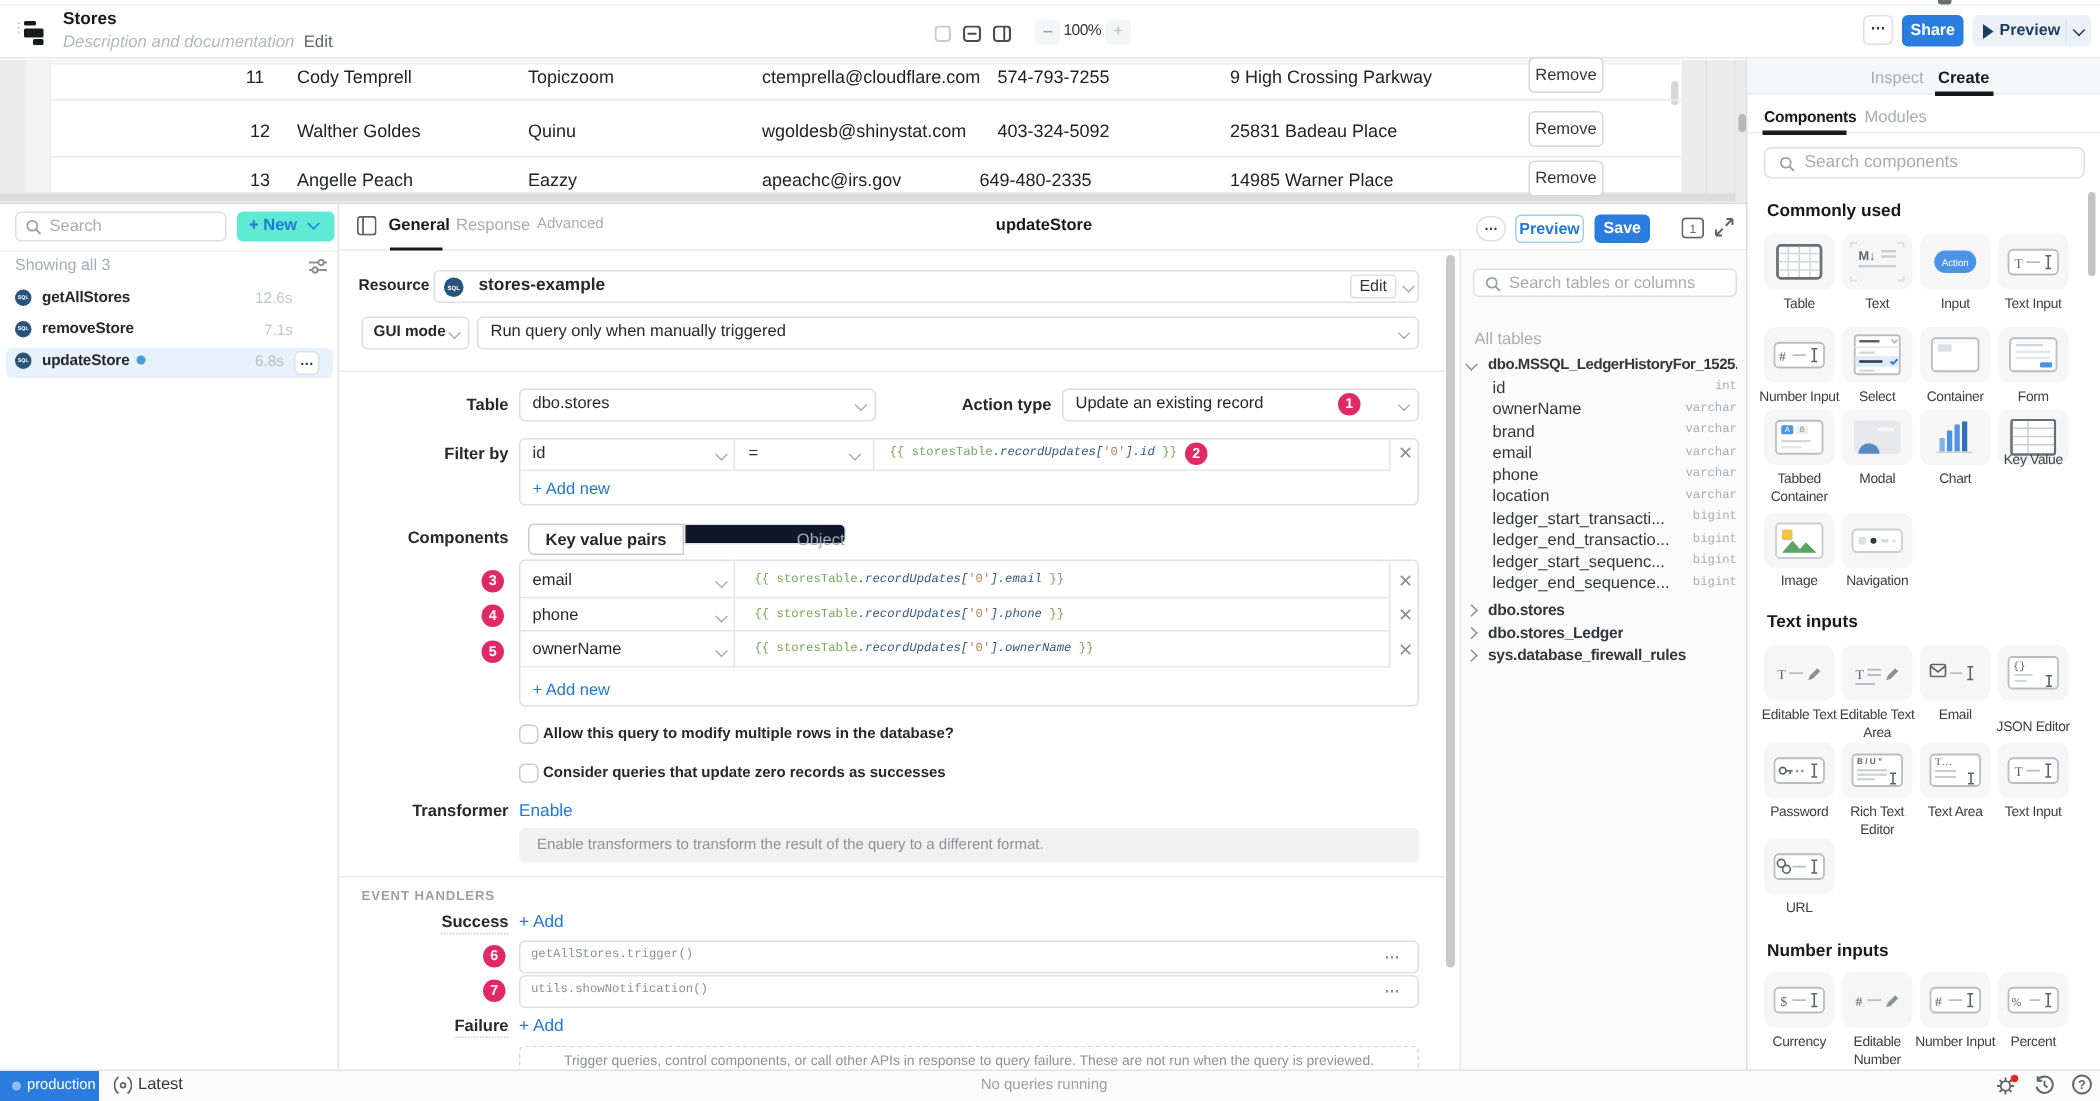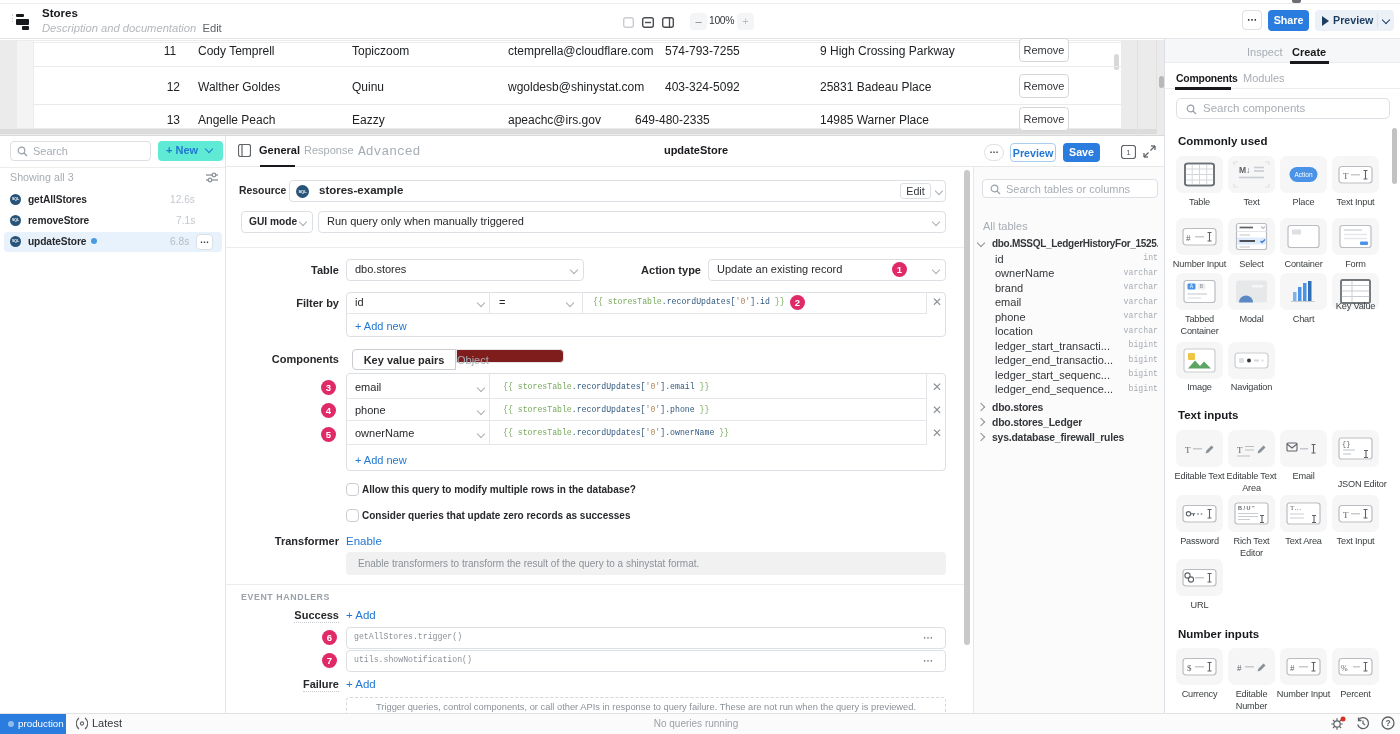--- a/index.html
+++ b/index.html
@@ -87,21 +87,21 @@
 <div class="tcell" style="left:198px;top:80px;">Walther Goldes</div>
 <div class="tcell" style="left:352px;top:80px;">Quinu</div>
 <div class="tcell" style="left:508px;top:80px;">wgoldesb@shinystat.com</div>
 <div class="tcell" style="left:665px;top:80px;">403-324-5092</div>
 <div class="tcell" style="left:820px;top:80px;">25831 Badeau Place</div>
 <div class="rmbtn" style="top:74px;">Remove</div>
 <div class="tcell" style="left:160px;top:113px;width:20px;text-align:right;">13</div>
 <div class="tcell" style="left:198px;top:113px;">Angelle Peach</div>
 <div class="tcell" style="left:352px;top:113px;">Eazzy</div>
 <div class="tcell" style="left:508px;top:113px;">apeachc@irs.gov</div>
-<div class="tcell" style="left:635px;top:113px;text-align:right;">649-480-2335</div>
+<div class="tcell" style="left:653px;top:113px;text-align:right;">649-480-2335</div>
 <div class="tcell" style="left:820px;top:113px;">14985 Warner Place</div>
 <div class="rmbtn" style="top:107px;">Remove</div>
 
 <div class="abs" style="left:0;top:135px;width:226px;height:578px;background:#fff;border-top:1px solid #d9d9d9;border-right:1px solid #e3e5e8;"></div>
 <div class="abs bordered" style="left:10px;top:141px;width:141px;height:20px;">
   <svg class="abs" style="left:6px;top:4px;" width="11" height="11" viewBox="0 0 11 11">
         <circle cx="4.5" cy="4.5" r="3.3" fill="none" stroke="#9aa1a8" stroke-width="1.2"></circle>
         <line x1="7" y1="7" x2="10" y2="10" stroke="#9aa1a8" stroke-width="1.2"></line>
       </svg>
   <span style="position:absolute;left:22px;top:3px;color:#a7adb4;font-size:11px;">Search</span>
@@ -128,21 +128,21 @@
 <div class="abs" style="left:196px;top:234px;width:17px;height:16px;background:#fff;border:1px solid #dcdfe3;border-radius:4px;text-align:center;line-height:14px;color:#33363a;font-weight:bold;font-size:9px;">⋯</div>
 
 <div class="abs" style="left:226px;top:135px;width:938px;height:32px;background:#fff;border-top:1px solid #d9d9d9;border-bottom:1px solid #e8e8e8;"></div>
 <svg class="abs" style="left:238px;top:144px;" width="13" height="13" viewBox="0 0 13 13">
       <rect x="0.5" y="0.5" width="12" height="12" rx="2" fill="none" stroke="#5f6368" stroke-width="1.2"></rect>
       <line x1="4" y1="0.5" x2="4" y2="12.5" stroke="#5f6368" stroke-width="1.2"></line>
     </svg>
 <div class="abs" style="left:259px;top:144px;font-size:11px;font-weight:bold;color:#17191c;">General</div>
 <div class="abs" style="left:260px;top:164.5px;width:35px;height:2.5px;background:#17191c;"></div>
 <div class="abs" style="left:304px;top:144px;font-size:11px;color:#a7adb4;">Response</div>
-<div class="abs" style="left:358px;top:144px;font-size:13px;color:#a7adb4;font-family:Liberation Mono, monospace;">Advanced</div>
+<div class="abs" style="left:358px;top:144px;font-size:10px;color:#a7adb4;">Advanced</div>
 <div class="abs" style="left:661px;top:144px;width:70px;text-align:center;font-size:11px;font-weight:bold;color:#17191c;">updateStore</div>
 <div class="abs bordered" style="left:984px;top:144px;width:20px;height:17px;border-radius:9px;text-align:center;line-height:15px;color:#33363a;font-weight:bold;font-size:9px;">⋯</div>
 <div class="abs" style="left:1010px;top:143px;width:46px;height:19px;background:#fff;border:1px solid #a8cdf0;border-radius:4px;color:#2278d3;font-weight:bold;font-size:10.7px;text-align:center;line-height:18px;">Preview</div>
 <div class="abs" style="left:1063px;top:143px;width:37px;height:19px;background:#2b7cdf;border-radius:4px;color:#fff;font-weight:bold;font-size:10.7px;text-align:center;line-height:19px;">Save</div>
 <svg class="abs" style="left:1121px;top:145px;" width="15" height="14" viewBox="0 0 15 14">
       <rect x="0.5" y="0.5" width="14" height="13" rx="2.5" fill="none" stroke="#5f6368" stroke-width="1.2"></rect>
       <text x="7.5" y="10" font-size="8" fill="#5f6368" text-anchor="middle" font-family="Liberation Sans">1</text>
     </svg>
 <svg class="abs" style="left:1143px;top:145px;" width="13" height="13" viewBox="0 0 13 13">
       <g stroke="#5f6368" stroke-width="1.3">
@@ -150,21 +150,21 @@
         <line x1="8" y1="1" x2="12" y2="1"></line>
         <line x1="12" y1="1" x2="12" y2="5"></line>
         <line x1="5.5" y1="7.5" x2="1" y2="12"></line>
         <line x1="1" y1="8" x2="1" y2="12"></line>
         <line x1="1" y1="12" x2="5" y2="12"></line>
       </g>
     </svg>
 
 <style>
 .lbl { position:absolute; font-size:11px; font-weight:bold; color:#26282b; text-align:right; }
-.codegreen { color:#77a95c; } .codenavy { color:#32597f; }
+.codegreen { color:#77a95c; } .codenavy { color:#32597f;font-style:italic; }
 </style>
 <div class="lbl" style="left:239px;top:185px;text-align:left;font-size:10.4px;">Resource</div>
 <div class="abs bordered" style="left:289px;top:180px;width:657px;height:22px;"></div>
 <span class="sqlicon abs" style="left:296px;top:185px;width:13px;height:13px;line-height:13px;font-size:4px;">SQL</span>
 <div class="abs" style="left:319px;top:184px;font-size:11.5px;font-weight:bold;color:#26282b;">stores-example</div>
 <div class="abs" style="left:900px;top:183px;width:31px;height:16px;border:1px solid #dcdfe3;border-radius:3px;font-size:10.7px;color:#33363a;text-align:center;line-height:15px;">Edit</div>
 <span class="chev abs" style="left:936px;top:188px;"></span>
 <div class="abs bordered" style="left:241px;top:211px;width:72px;height:22px;"></div>
 <div class="abs" style="left:249px;top:216px;font-size:10.2px;font-weight:bold;color:#26282b;">GUI mode</div>
 <span class="chev abs" style="left:300px;top:219px;"></span>
@@ -192,21 +192,21 @@
 <div class="abs" style="left:499px;top:296px;font-size:11px;color:#26282b;">=</div>
 <span class="chev abs" style="left:567px;top:300px;"></span>
 <div class="abs" style="left:583px;top:292px;width:344px;height:22px;border-right:1px solid #e4e6e9;border-bottom:1px solid #e4e6e9;"></div>
 <div class="abs mono" style="left:593px;top:297px;font-size:8.2px;"><span class="codegreen">{{ storesTable</span><span class="codenavy">.recordUpdates[</span><span style="color:#b0885f;">'0'</span><span class="codenavy">].id</span><span class="codegreen"> }}</span></div>
 <div class="badge" style="left:790px;top:295px;">2</div>
 <div class="abs xicon" style="left:932px;top:295px;">✕</div>
 <div class="abs blue" style="left:355px;top:320px;font-size:11px;">+ Add new</div>
 
 <div class="lbl" style="left:259px;top:353px;width:80px;">Components</div>
 <div class="abs" style="left:352px;top:349px;width:104px;height:21px;background:#fff;border:1px solid #c9cdd2;border-radius:4px 0 0 4px;font-size:11px;font-weight:bold;color:#26282b;text-align:center;line-height:20px;z-index:2;">Key value pairs</div>
-<div class="abs" style="left:456px;top:349px;width:108px;height:14px;background:#7f1d1d;border:1px solid #e4e6e9;border-radius:0 4px 4px 0;font-size:11px;color:#a7adb4;text-align:left;line-height:20px;">Object</div>
+<div class="abs" style="left:456px;top:349px;width:108px;height:14px;background:#0f172a;border:1px solid #e4e6e9;border-radius:0 4px 4px 0;font-size:11px;color:#a7adb4;text-align:right;line-height:20px;">Object</div>
 
 <div class="abs bordered" style="left:346px;top:373px;width:600px;height:98px;"></div>
 <div class="badge" style="left:321px;top:380px;">3</div>
 <div class="abs" style="left:346px;top:373px;width:144px;height:26px;border-right:1px solid #e4e6e9;border-bottom:1px solid #e4e6e9;"></div>
 <div class="abs" style="left:355px;top:381px;font-size:11px;color:#26282b;">email</div>
 <span class="chev abs" style="left:478px;top:385px;"></span>
 <div class="abs" style="left:490px;top:373px;width:437px;height:26px;border-right:1px solid #e4e6e9;border-bottom:1px solid #e4e6e9;"></div>
 <div class="abs mono" style="left:503px;top:382px;font-size:8.2px;"><span class="codegreen">{{ storesTable</span><span class="codenavy">.recordUpdates[</span><span style="color:#b0885f;">'0'</span><span class="codenavy">].email</span><span class="codegreen"> }}</span></div>
 <div class="abs xicon" style="left:932px;top:380px;">✕</div>
 <div class="badge" style="left:321px;top:403px;">4</div>
@@ -226,21 +226,21 @@
 <div class="abs blue" style="left:355px;top:454px;font-size:11px;">+ Add new</div>
 
 <div class="abs" style="left:346px;top:483px;width:13px;height:13px;border:1px solid #c9cdd2;border-radius:4px;background:#fff;"></div>
 <div class="abs" style="left:362px;top:483.5px;font-weight:bold;color:#26282b;font-size:10px;">Allow this query to modify multiple rows in the database?</div>
 <div class="abs" style="left:346px;top:509px;width:13px;height:13px;border:1px solid #c9cdd2;border-radius:4px;background:#fff;"></div>
 <div class="abs" style="left:362px;top:509.5px;font-weight:bold;color:#26282b;font-size:10px;">Consider queries that update zero records as successes</div>
 
 <div class="lbl" style="left:259px;top:535px;width:80px;">Transformer</div>
 <div class="abs blue" style="left:346px;top:535px;font-size:11.5px;">Enable</div>
 <div class="abs" style="left:346px;top:552px;width:600px;height:23px;background:#f1f1f2;border-radius:4px;"></div>
-<div class="abs" style="left:358px;top:558px;font-size:10px;color:#8b9198;">Enable transformers to transform the result of the query to a shinystat format.</div>
+<div class="abs" style="left:358px;top:558px;font-size:10px;color:#8b9198;">Enable transformers to transform the result of the query to a different format.</div>
 
 <div class="abs" style="left:226px;top:584px;width:738px;height:1px;background:#ececec;"></div>
 <div class="abs" style="left:241px;top:592px;font-size:8.8px;font-weight:bold;color:#9aa1a8;letter-spacing:0.6px;">EVENT HANDLERS</div>
 <div class="lbl" style="left:279px;top:609px;width:60px;"><span style="border-bottom:1px dotted #c9cdd2;padding-bottom:1px;">Success</span></div>
 <div class="abs blue" style="left:346px;top:609px;font-size:11.5px;">+ Add</div>
 <div class="badge" style="left:322px;top:630px;">6</div>
 <div class="abs bordered" style="left:346px;top:627px;width:600px;height:22px;"></div>
 <div class="abs mono" style="left:354px;top:632px;font-size:8.2px;color:#8b9198;">getAllStores.trigger()</div>
 <div class="abs" style="left:923px;top:632px;color:#8b9198;font-weight:bold;font-size:10px;">⋯</div>
 <div class="badge" style="left:322px;top:653px;">7</div>
@@ -329,21 +329,21 @@
         <text x="11" y="17" font-size="8.5" font-weight="bold" fill="#5f6368" font-family="Liberation Sans">M↓</text>
         <line x1="26" y1="11.5" x2="36" y2="11.5" stroke="#c9cdd2" stroke-width="1.6"></line>
         <line x1="26" y1="15" x2="36" y2="15" stroke="#c9cdd2" stroke-width="1.6"></line>
         <line x1="11" y1="21.5" x2="36" y2="21.5" stroke="#c9cdd2" stroke-width="1.6"></line>
       </svg></div>
 <div class="clabel" style="left:1220.5px;top:196px;">Text</div>
 <div class="card" style="left:1280px;top:156px;"><svg width="47" height="37" viewBox="0 0 47 37">
         <rect x="9.5" y="11" width="28" height="15" rx="7.5" fill="#4b93e6"></rect>
         <text x="23.5" y="21" font-size="6.5" fill="#fff" text-anchor="middle" font-family="Liberation Sans">Action</text>
       </svg></div>
-<div class="clabel" style="left:1272.5px;top:196px;">Place</div>
+<div class="clabel" style="left:1272.5px;top:196px;">Input</div>
 <div class="card" style="left:1332px;top:156px;"><svg width="47" height="37" viewBox="0 0 47 37">
         <rect x="7" y="10.5" width="33" height="16.5" rx="3" fill="#fff" stroke="#b9bdc2" stroke-width="1.2"></rect>
         <text x="11" y="22.5" font-size="9" fill="#5f6368" font-family="Liberation Serif">T</text>
         <line x1="19" y1="18.8" x2="28" y2="18.8" stroke="#b9bdc2" stroke-width="1.2"></line>
         <path d="M31.5 14.5 h4 M33.5 14.5 v8.5 M31.5 23 h4" stroke="#5f6368" stroke-width="1.1" fill="none"></path>
       </svg></div>
 <div class="clabel" style="left:1324.5px;top:196px;">Text Input</div>
 <div class="card" style="left:1176px;top:218px;"><svg width="47" height="37" viewBox="0 0 47 37">
         <rect x="7" y="10.5" width="33" height="16.5" rx="3" fill="#fff" stroke="#b9bdc2" stroke-width="1.2"></rect>
         <text x="10" y="22.5" font-size="9" fill="#5f6368" font-family="Liberation Serif">#</text>
@@ -438,21 +438,21 @@
         <line x1="20" y1="18.8" x2="28" y2="18.8" stroke="#b9bdc2" stroke-width="1.2"></line>
         <path d="M31.5 14.5 h4 M33.5 14.5 v8.5 M31.5 23 h4" stroke="#5f6368" stroke-width="1.1" fill="none"></path>
       </svg></div>
 <div class="clabel" style="left:1272.5px;top:470px;">Email</div>
 <div class="card" style="left:1332px;top:430px;"><svg width="47" height="37" viewBox="0 0 47 37">
         <rect x="7" y="8" width="33" height="21" rx="2.5" fill="#fff" stroke="#b9bdc2" stroke-width="1.2"></rect>
         <text x="10" y="16" font-size="7" fill="#5f6368" font-family="Liberation Mono">{}</text>
         <path d="M11 20 h12 M11 24 h8" stroke="#d4d7da" stroke-width="1.3"></path>
         <path d="M32 20.5 h4 M34 20.5 v7 M32 27.5 h4" stroke="#5f6368" stroke-width="1.1" fill="none"></path>
       </svg></div>
-<div class="clabel" style="left:1324.5px;top:478px;text-align:right;">JSON Editor</div>
+<div class="clabel" style="left:1324.5px;top:478px;">JSON Editor</div>
 <div class="card" style="left:1176px;top:495px;"><svg width="47" height="37" viewBox="0 0 47 37">
         <rect x="7" y="10.5" width="33" height="16.5" rx="3" fill="#fff" stroke="#b9bdc2" stroke-width="1.2"></rect>
         <circle cx="12.5" cy="18.8" r="2.2" fill="none" stroke="#5f6368" stroke-width="1.1"></circle>
         <path d="M14.7 18.8 h4.5 M17.5 18.8 v2.2" stroke="#5f6368" stroke-width="1.1" fill="none"></path>
         <circle cx="22" cy="19" r="1" fill="#9aa1a8"></circle>
         <circle cx="25.5" cy="19" r="1" fill="#9aa1a8"></circle>
         <path d="M31.5 14.5 h4 M33.5 14.5 v8.5 M31.5 23 h4" stroke="#5f6368" stroke-width="1.1" fill="none"></path>
       </svg></div>
 <div class="clabel" style="left:1168.5px;top:535px;">Password</div>
 <div class="card" style="left:1228px;top:495px;"><svg width="47" height="37" viewBox="0 0 47 37">

